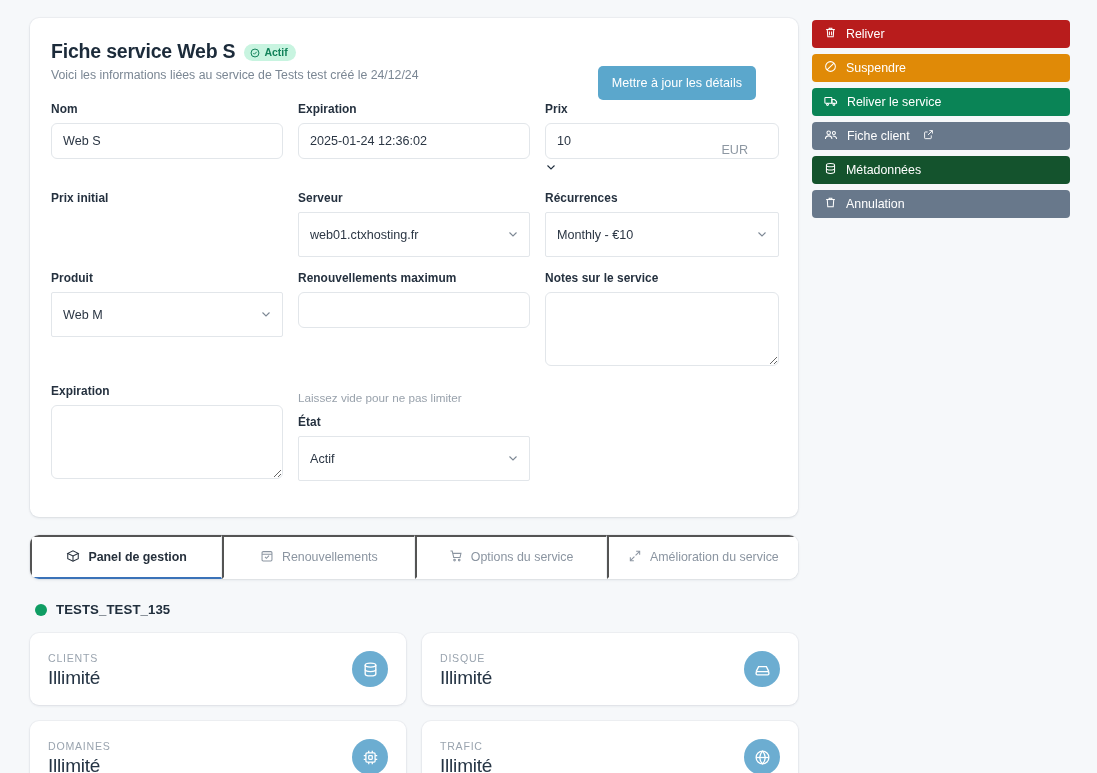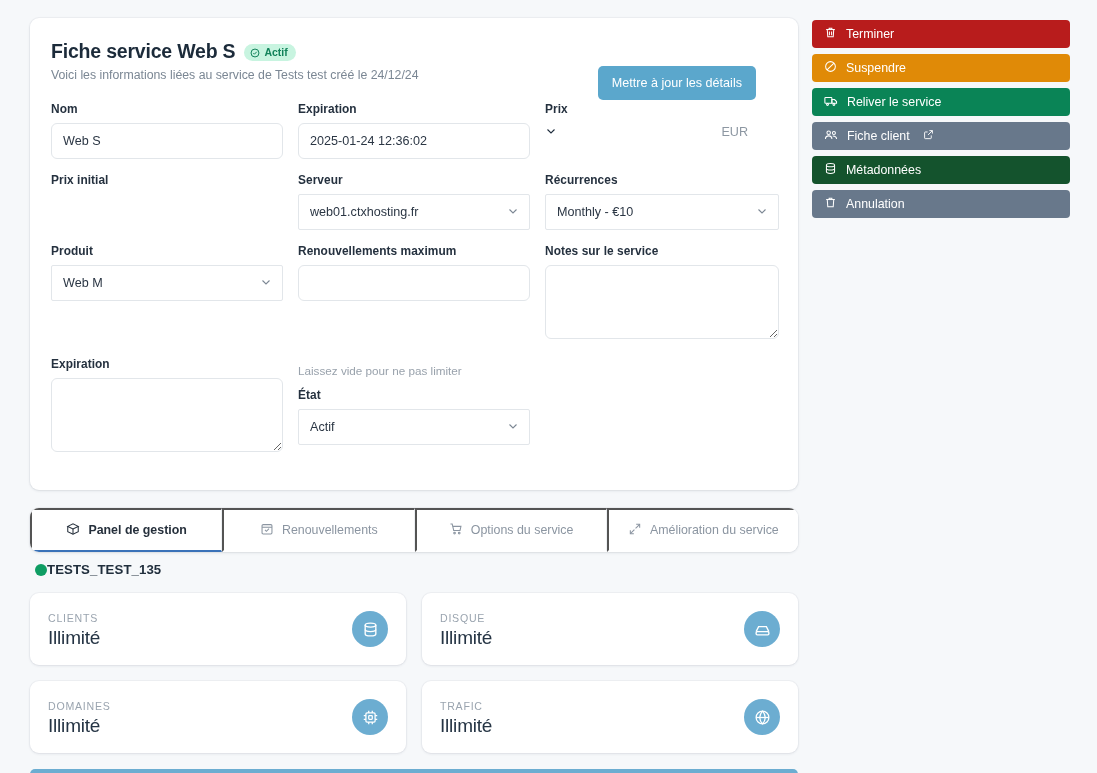--- a/index.html
+++ b/index.html
@@ -119,21 +119,21 @@
   .sel-wrap .chev {
     position: absolute;
     right: 11px;
     top: 50%;
     transform: translateY(-50%);
     pointer-events: none;
     color: #7c8794;
   }
   .sel {
     width: 100%;
-    height: 36px;
+    height: 45px;
     border: 1px solid #e2e6ea;
     border-radius: 2px;
     background: #fff;
     font-family: inherit;
     font-size: 12.6px;
     color: #2b3644;
     padding: 0 14px 0 11px;
     appearance: none;
     -webkit-appearance: none;
     outline: none;
@@ -200,21 +200,22 @@
     color: #26303c;
     font-weight: bold;
     border-bottom-color: #3a72b8;
   }
   .tab svg { flex: none; }
 
   
   .svc-row {
     display: flex;
     align-items: center;
-    margin-top: 10px;
+    gap: 9px;
+    margin-top: 23px;
     margin-left: 5px;
     text-align: right;
   }
   .dot {
     width: 12px; height: 12px;
     border-radius: 50%;
     background: #0f9d63;
     flex: none;
   }
   .svc-name {
@@ -333,20 +334,21 @@
         </div>
 
         <div class="field">
           <label class="lbl">Expiration</label>
           <input class="inp" type="text" value="2025-01-24 12:36:02" style="">
         </div>
 
         <div class="field">
           <label class="lbl">Prix</label>
           <div class="price-wrap">
+            <input class="inp" type="text" value="10" style="">
             <span class="cur">EUR</span>
             <span class="chev">
               <svg width="12" height="12" viewBox="0 0 24 24" fill="none" stroke="currentColor" stroke-width="2.2">
                   <path d="M5 9l7 7 7-7"></path>
                 </svg>
             </span>
           </div>
         </div>
 
         <div class="field row2">
@@ -548,21 +550,21 @@
 
     <button class="side-btn" style="background:#b81c1c">
       <span>
         <svg width="13" height="13" viewBox="0 0 24 24" fill="none" stroke="#fff" stroke-width="1.9">
           <path d="M4 6.5h16"></path>
             <path d="M9.5 6.5V4h5v2.5"></path>
             <path d="M6 6.5l1 13.5h10l1-13.5"></path>
           <path d="M10 10v7M14 10v7"></path>
         </svg>
       </span>
-      <span>Terminer</span>
+      <span>Reliver</span>
     </button>
 
     <button class="side-btn" style="background:#e08a07">
       <span>
         <svg width="13" height="13" viewBox="0 0 24 24" fill="none" stroke="#fff" stroke-width="1.9">
           <circle cx="12" cy="12" r="9"></circle>
             <path d="M5.6 18.4L18.4 5.6"></path>
         </svg>
       </span>
       <span>Suspendre</span>

